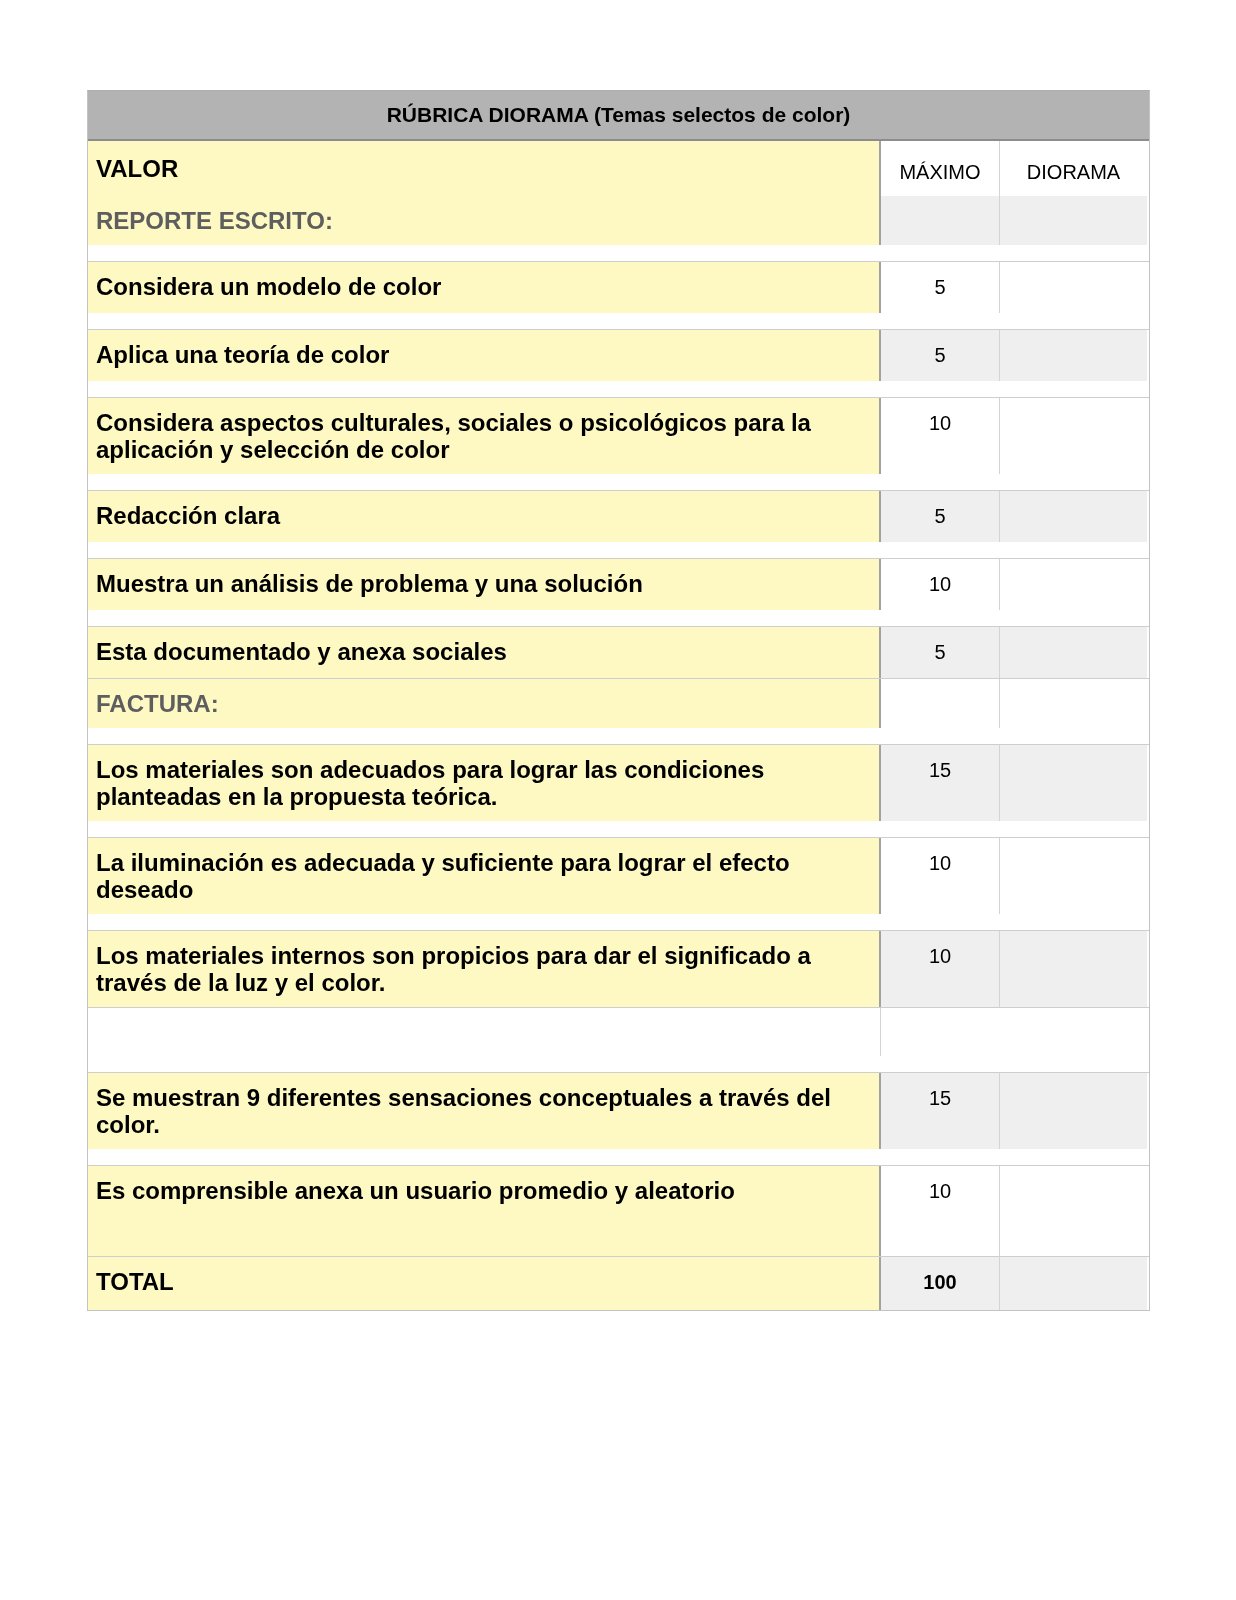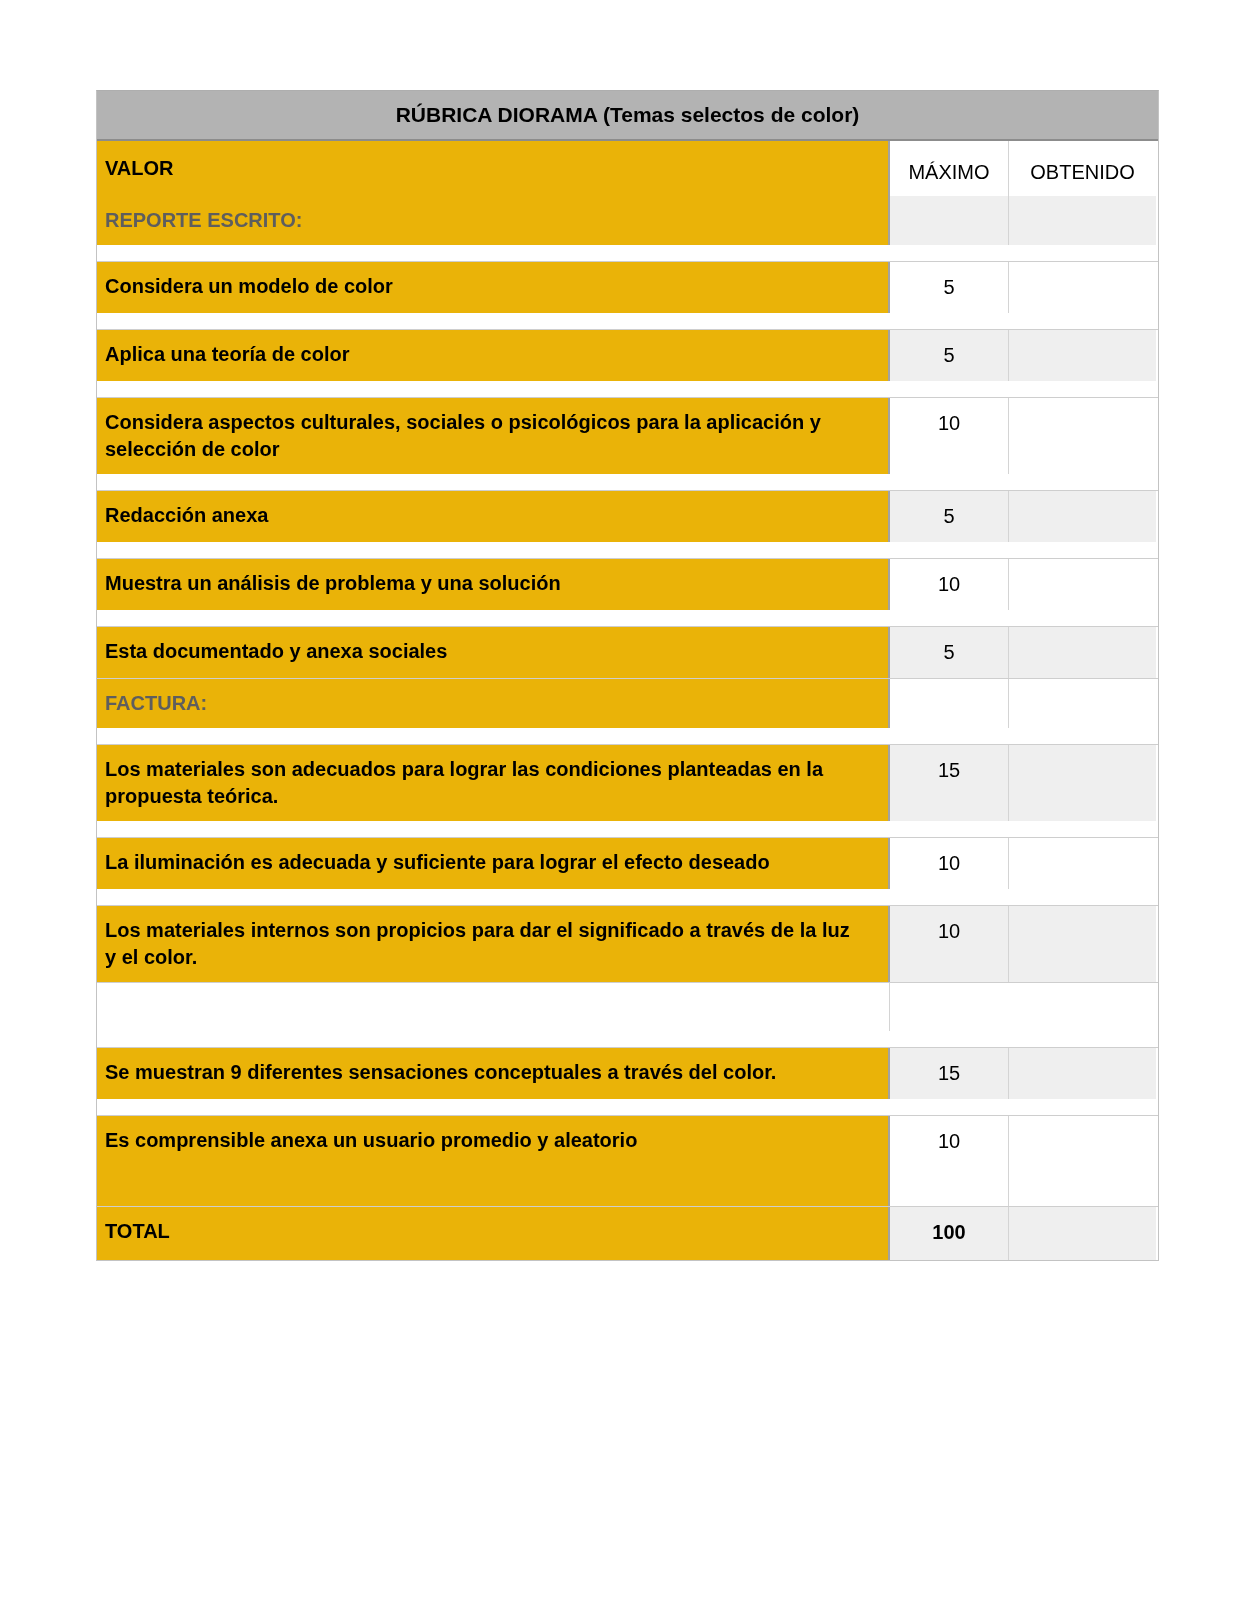--- a/index.html
+++ b/index.html
@@ -5,45 +5,45 @@
   html, body { margin: 0; padding: 0; }
   body {
     width: 1236px; height: 1600px;
     background: #ffffff;
     font-family: "Liberation Sans", sans-serif;
     color: #000000;
     position: relative;
   }
   .rubric-table {
     position: absolute;
-    left: 96px; top: 90px;
+    left: 87px; top: 90px;
     width: 1061px;
     border: 1px solid #c3c3c3;
     border-top: 1px solid #aeaeae;
   }
   .title-bar {
     background: #b3b3b3;
     min-height: 48px;
     display: flex; align-items: center; justify-content: center;
     font-size: 21px; font-weight: bold;
     border-bottom: 2px solid #8c8c8c;
     color: #000000;
   }
   .row {
     display: grid;
     grid-template-columns: 793px 119px 147px;
     background: #ffffff;
   }
   .body-row { border-top: 1px solid #cecece; }
   .body-row:first-child { border-top: none; }
   .c1 {
-    background: #eab308;
+    background: #fef9c3;
     border-right: 2px solid #a2a2a2;
     padding: 11px 26px 11px 8px;
-    font-size: 20px; font-weight: bold; line-height: 27px;
+    font-size: 24px; font-weight: bold; line-height: 27px;
     box-sizing: border-box;
   }
   .c2 {
     border-right: 1px solid #d4d4d4;
     font-size: 20px; line-height: 27px;
     text-align: center;
     padding-top: 12px;
     box-sizing: border-box;
   }
   .c3 { box-sizing: border-box; }
@@ -64,21 +64,21 @@
   .type-total .c2 { font-weight: bold; }
 </style>
 </head>
 <body>
 
 <div class="rubric-table">
   <div class="title-bar">RÚBRICA DIORAMA (Temas selectos de color)</div>
   <div class="row header-row">
     <div class="c1">VALOR</div>
     <div class="c2 hdr2">MÁXIMO</div>
-    <div class="c3 hdr2">OBTENIDO</div>
+    <div class="c3 hdr2">DIORAMA</div>
   </div>
   <div id="rows">
       <div class="row body-row type-section band-gray">
         <div class="c1">REPORTE ESCRITO:</div>
         <div class="c2"></div>
         <div class="c3"></div>
       </div>
       <div class="row body-row type-item band-white">
         <div class="c1">Considera un modelo de color</div>
         <div class="c2">5</div>
@@ -88,21 +88,21 @@
         <div class="c1">Aplica una teoría de color</div>
         <div class="c2">5</div>
         <div class="c3"></div>
       </div>
       <div class="row body-row type-item band-white">
         <div class="c1">Considera aspectos culturales, sociales o psicológicos para la aplicación y selección de color</div>
         <div class="c2">10</div>
         <div class="c3"></div>
       </div>
       <div class="row body-row type-item band-gray">
-        <div class="c1">Redacción anexa</div>
+        <div class="c1">Redacción clara</div>
         <div class="c2">5</div>
         <div class="c3"></div>
       </div>
       <div class="row body-row type-item band-white">
         <div class="c1">Muestra un análisis de problema y una solución</div>
         <div class="c2">10</div>
         <div class="c3"></div>
       </div>
       <div class="row body-row type-item band-gray">
         <div class="c1">Esta documentado y anexa sociales</div>

